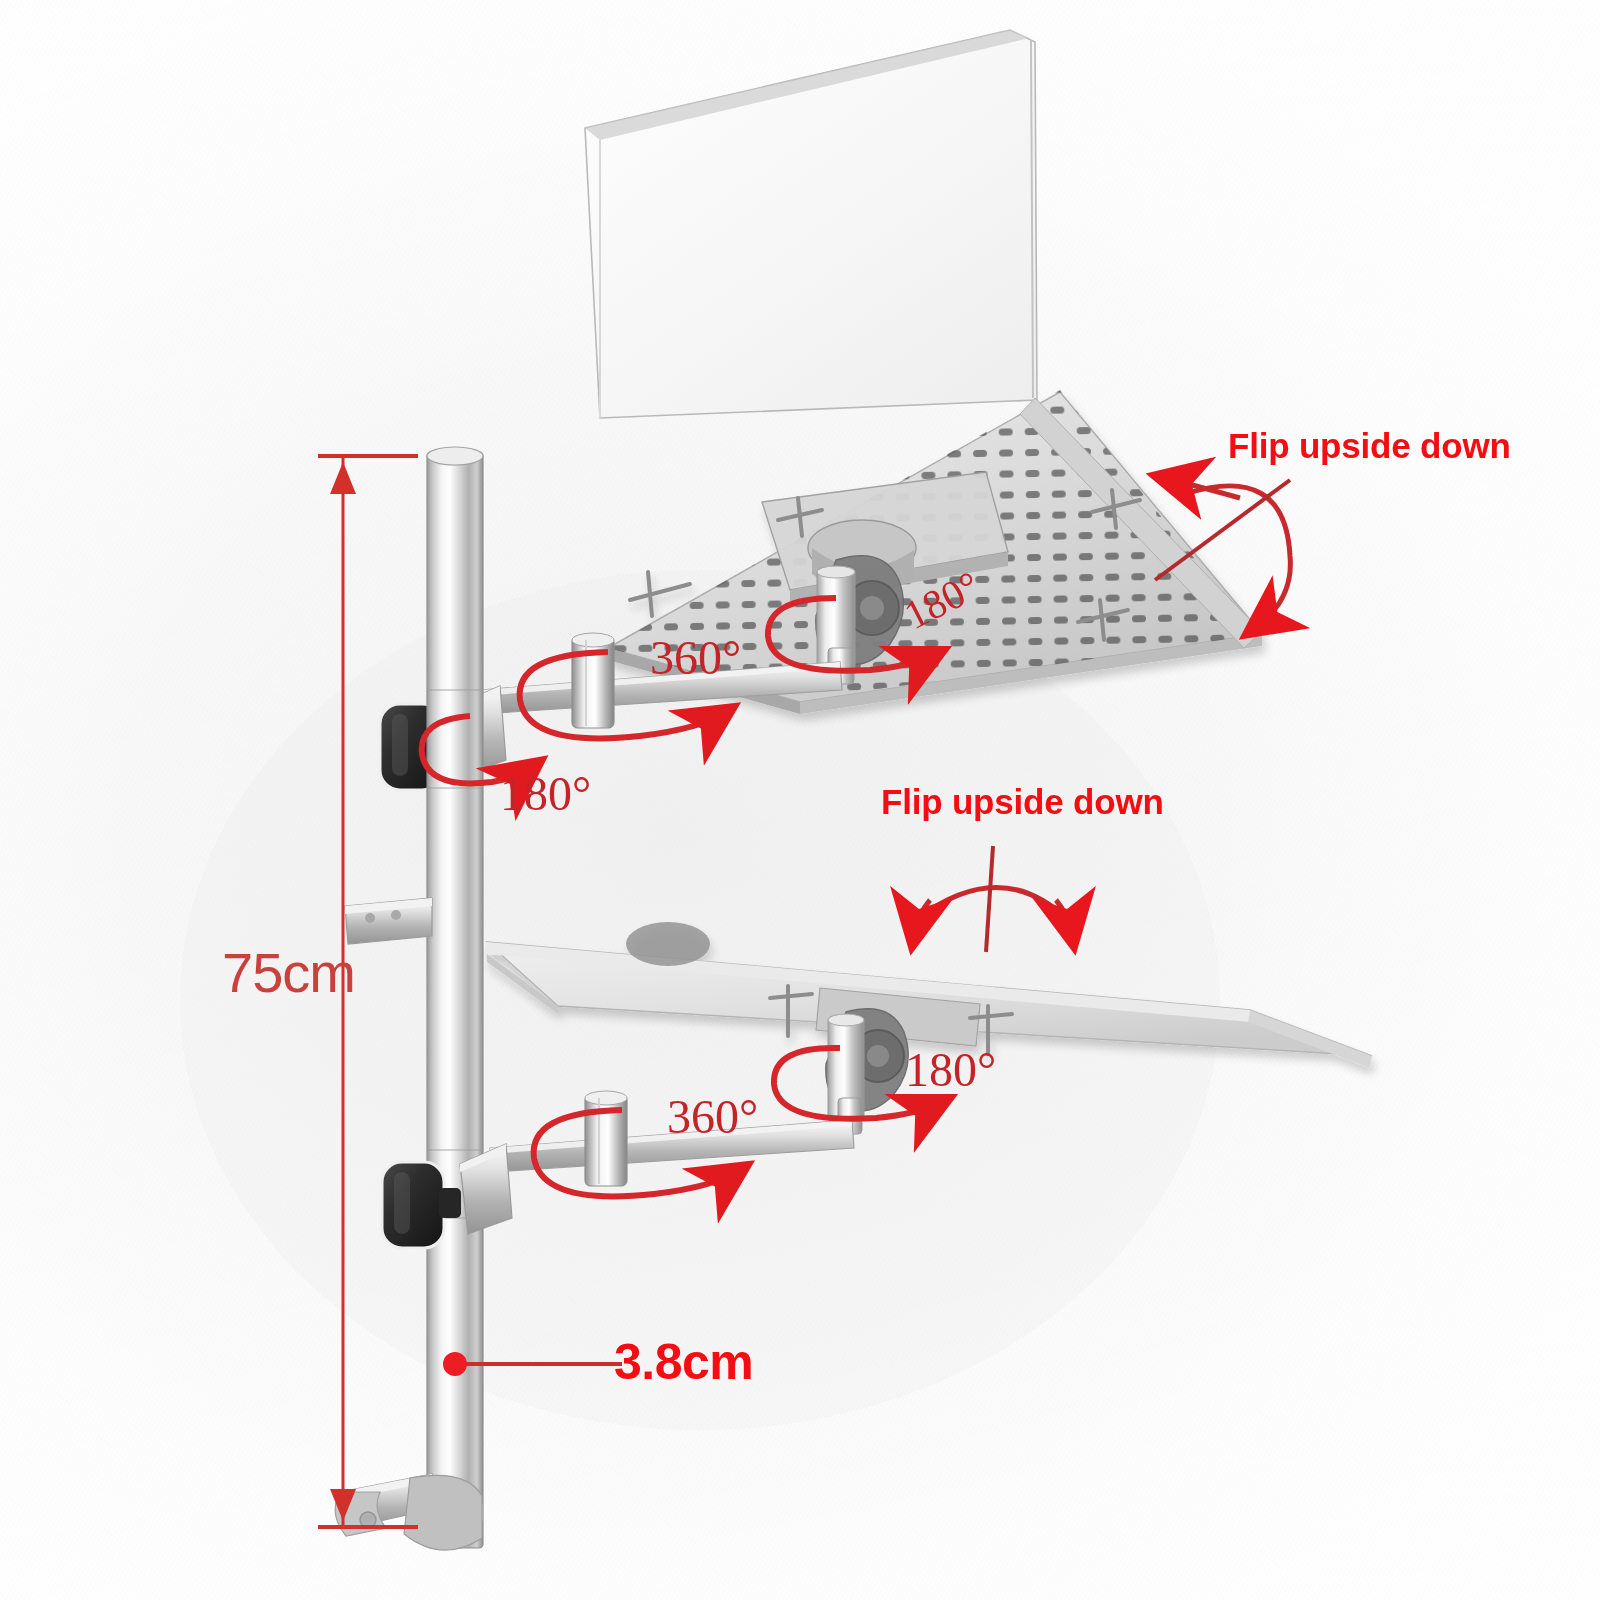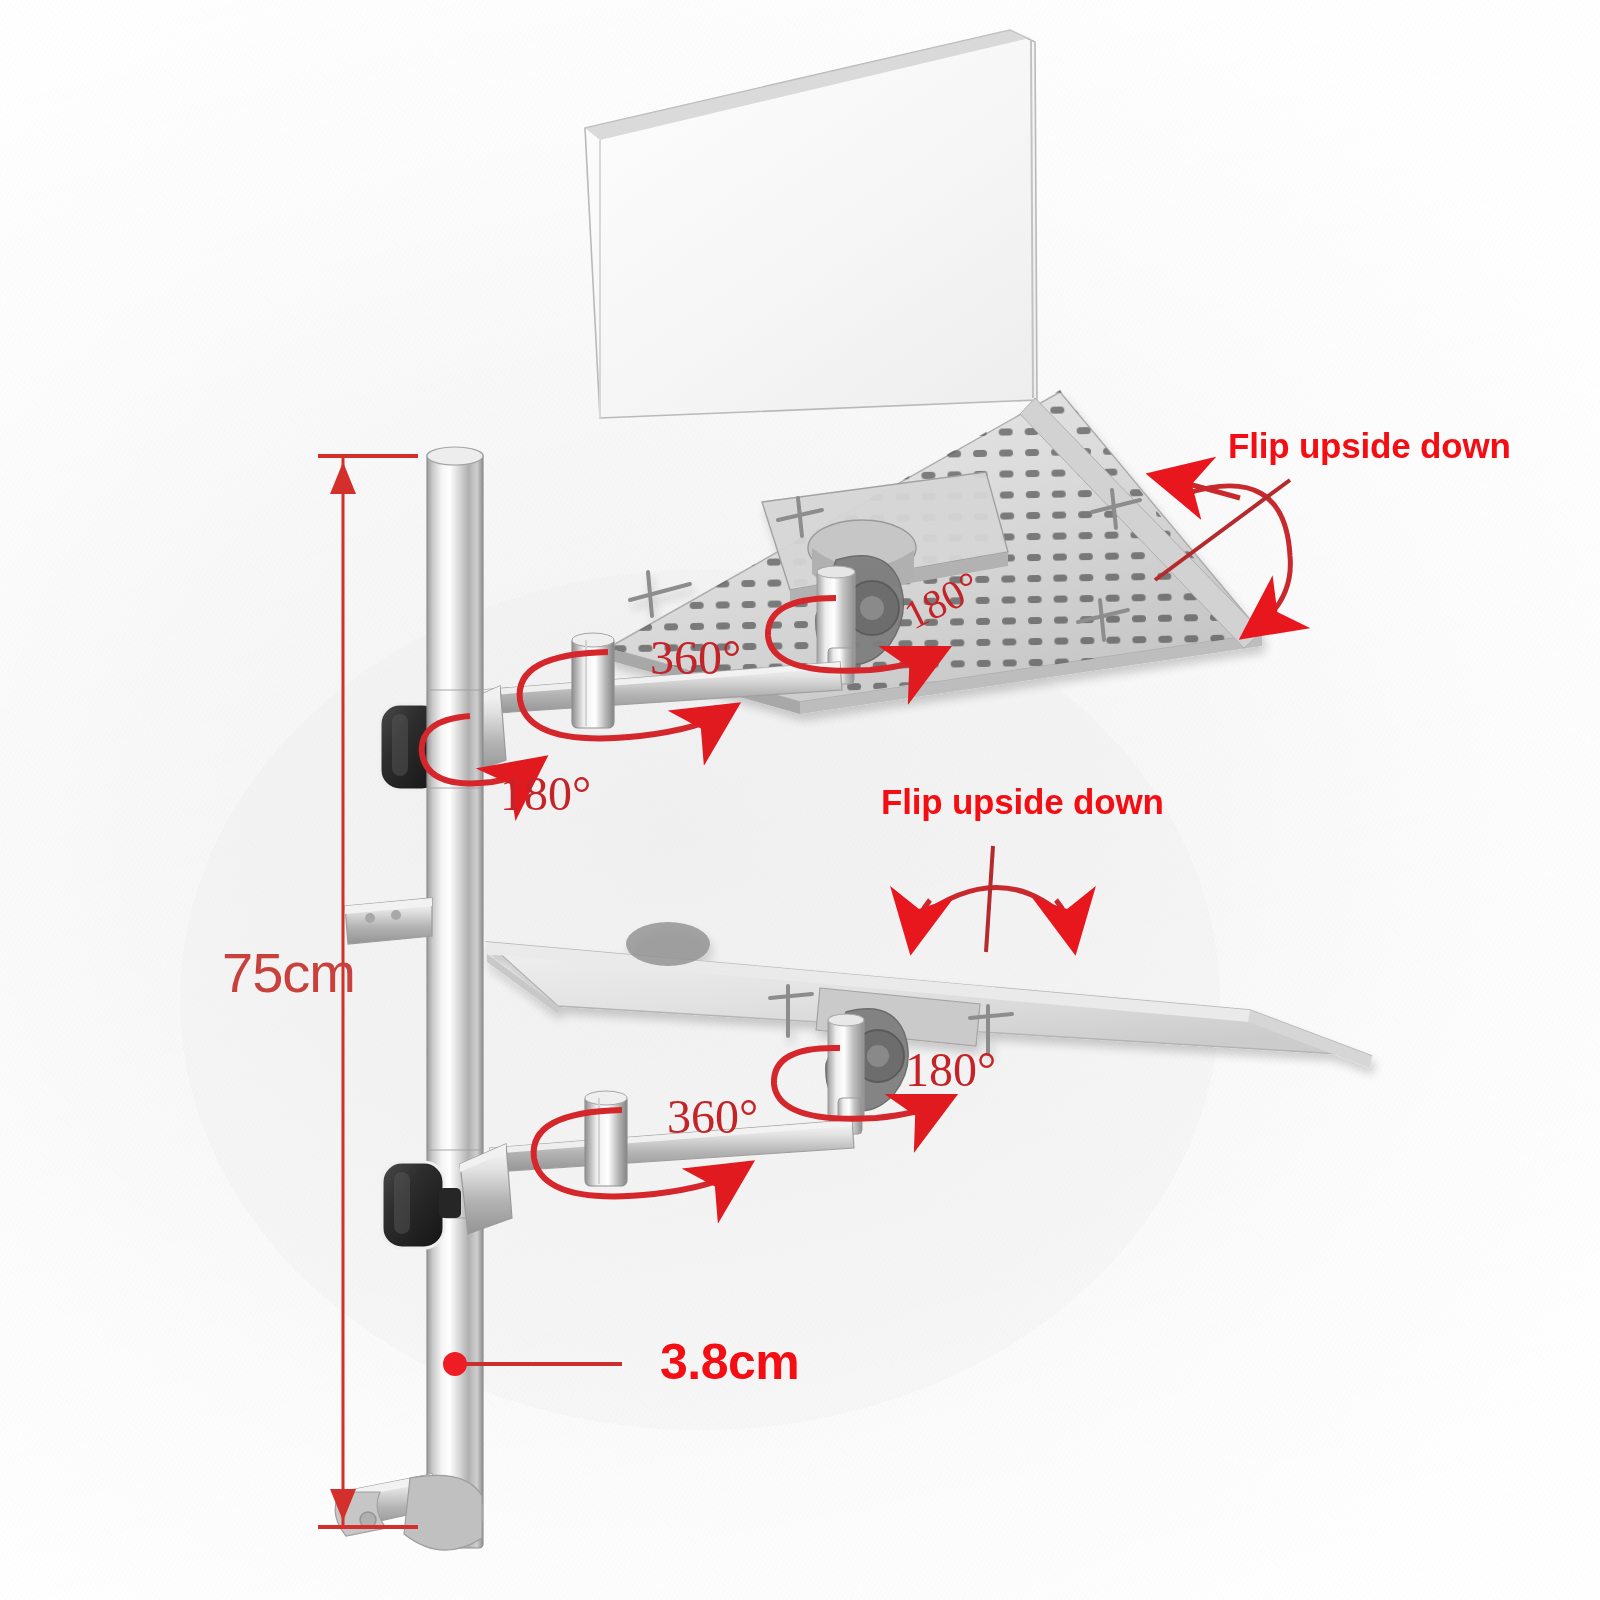--- a/index.html
+++ b/index.html
@@ -378,15 +378,15 @@
   <div class="ann deg-label" style="left:500px; top:770px;">180°</div>
 
   <div class="ann deg-label small" style="left:898px; top:600px; transform:rotate(-27deg); transform-origin:left top;">180°</div>
 
   <div class="ann deg-label" style="left:667px; top:1093px;">360°</div>
 
   <div class="ann deg-label" style="left:905px; top:1046px;">180°</div>
 
   <div class="ann dim-label-75" style="left:222px; top:945px;text-align:center;">75cm</div>
 
-  <div class="ann dim-label-38" style="left:614px; top:1337px;margin-left:46px;">3.8cm</div>
+  <div class="ann dim-label-38" style="left:614px; top:1337px;">3.8cm</div>
 
 </div>
 
 </body></html>

